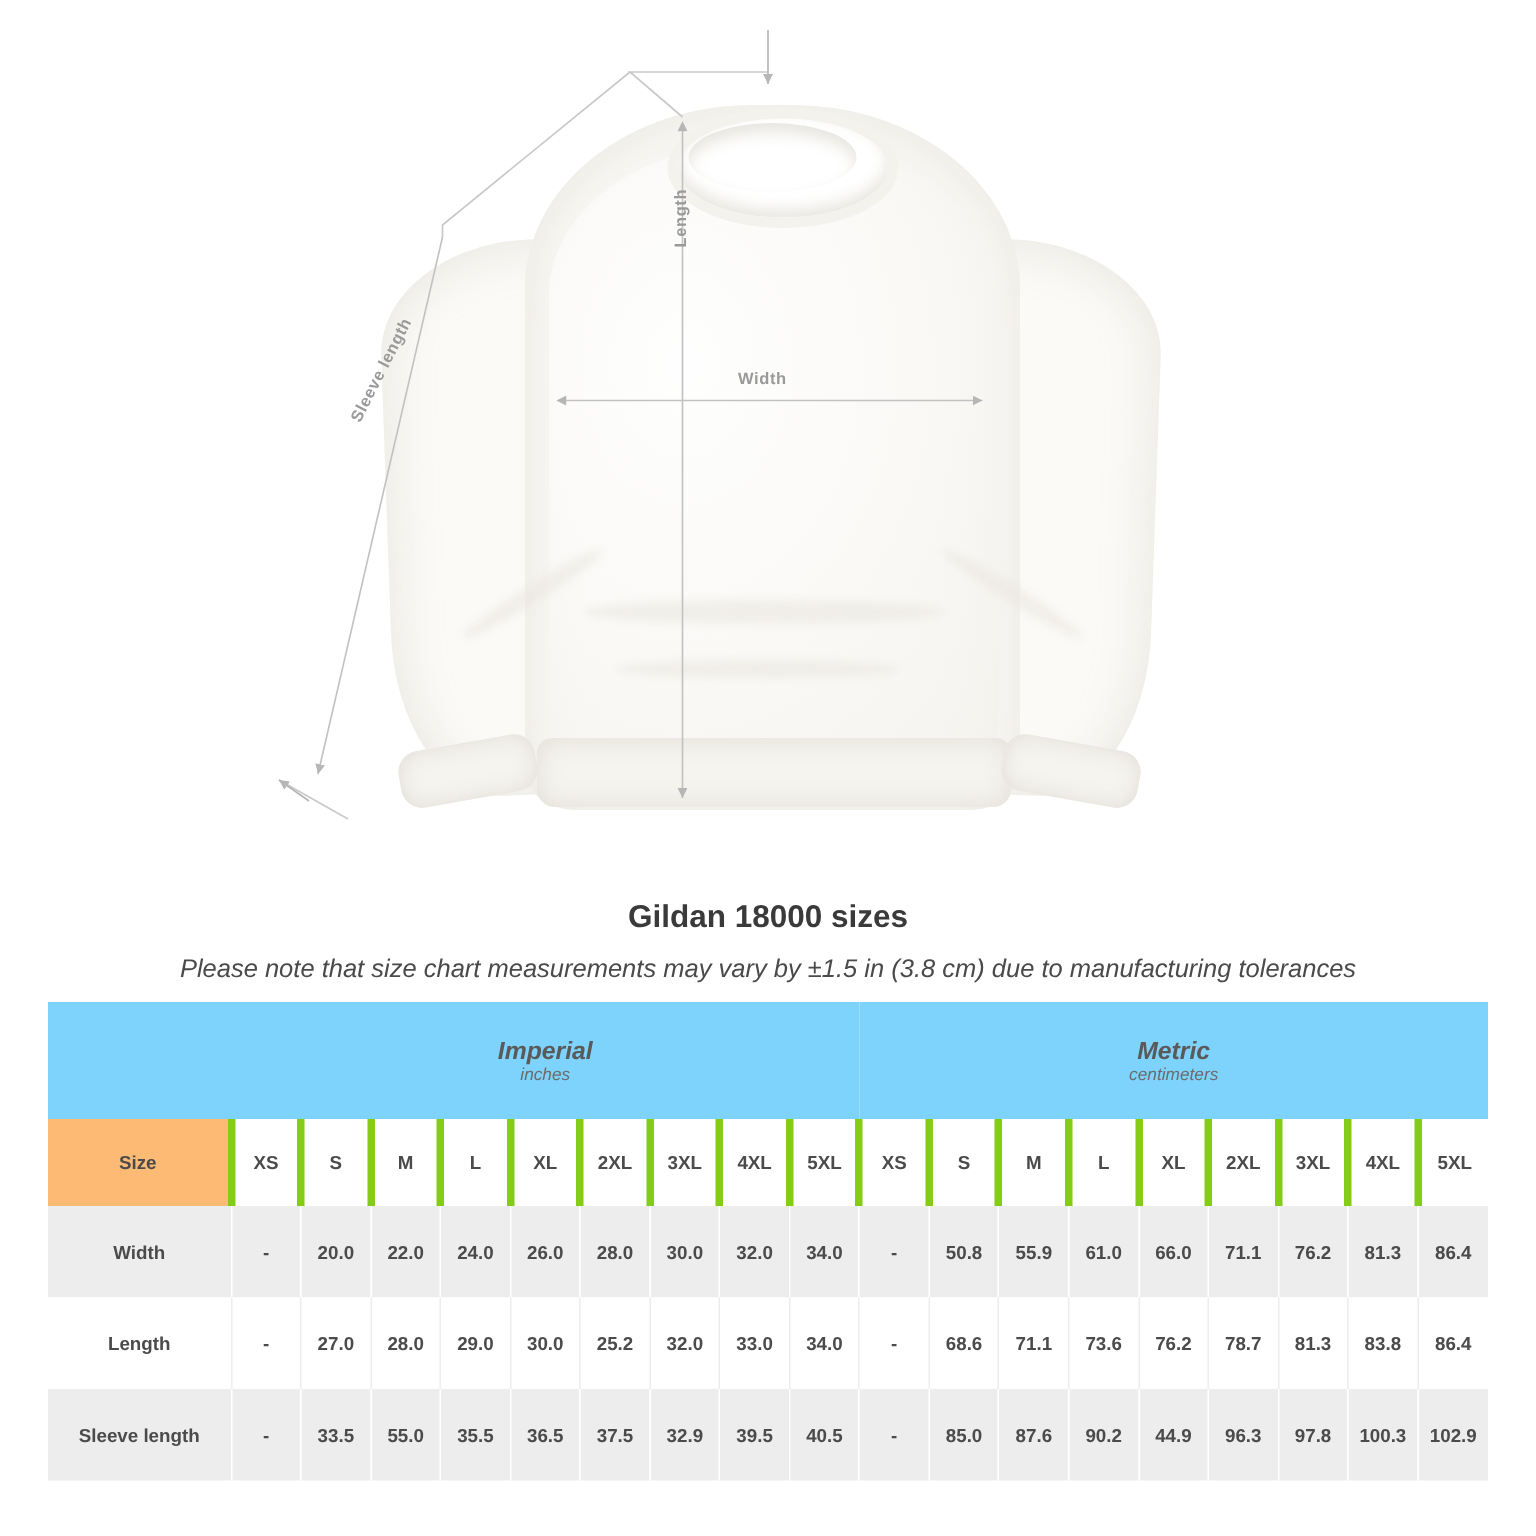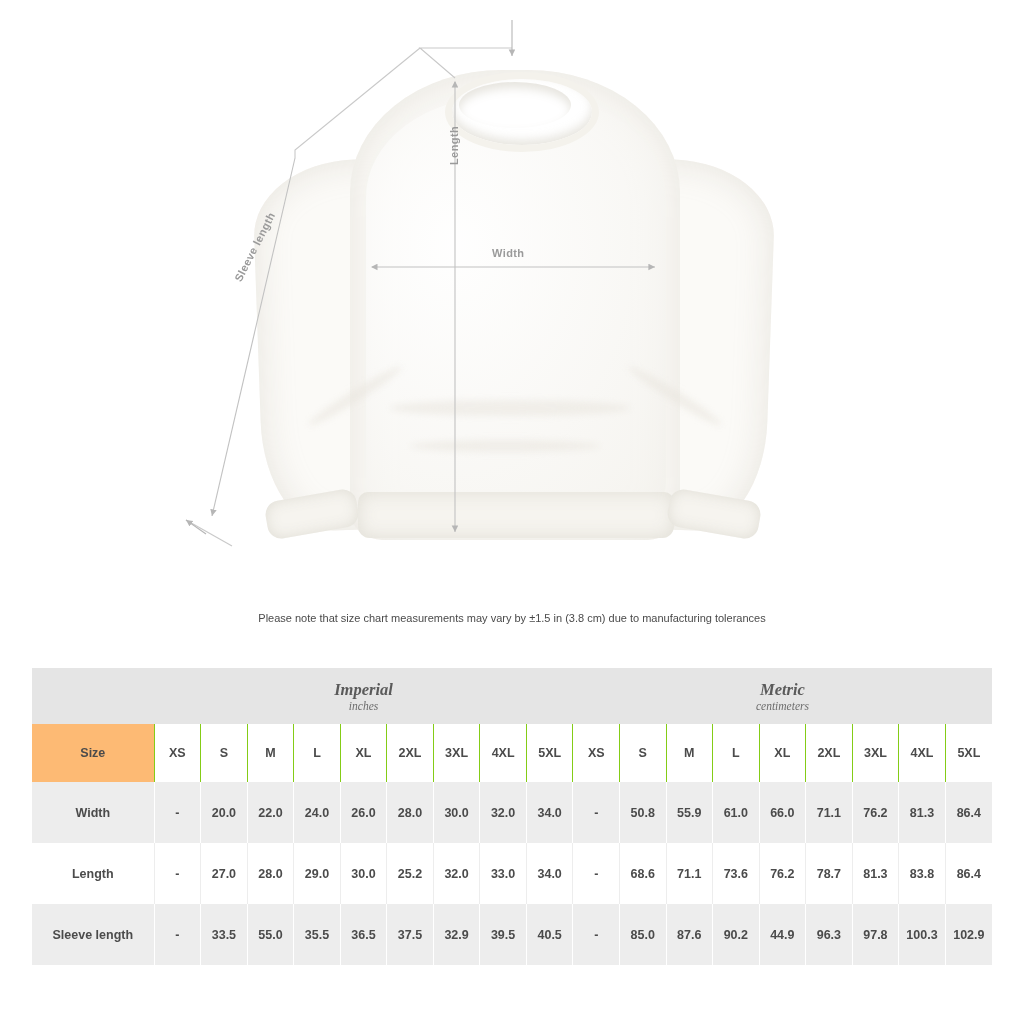--- a/index.html
+++ b/index.html
@@ -171,21 +171,22 @@
     width: 1024px;
     text-align: center;
   }
   .chart-title {
     font-size: 21px;
     font-weight: bold;
     color: #3a3a3a;
     margin: 0;
   }
   .chart-note {
-    font-size: 11px;
+    font-size: 17px;
+    font-style: italic;
     color: #4a4a4a;
     margin-top: 12px;
   }
 
   
   .table-wrap {
     position: absolute;
     top: 668px;
     left: 32px;
     width: 960px;
@@ -196,23 +197,22 @@
     table-layout: fixed;
   }
   table.size-chart td, table.size-chart th {
     text-align: center;
     vertical-align: middle;
     font-size: 12.5px;
     color: #4b4b4b;
     border: 0;
   }
   .sys-head {
-    height: 56px;
-    background: #e5e5e5;
-    font-family: Liberation Serif, serif;
+    height: 78px;
+    background: #7dd3fc;
   }
   .sys-name {
     font-size: 16.5px;
     font-weight: bold;
     font-style: italic;
     color: #5a5a5a;
     line-height: 1.25;
   }
   .sys-unit {
     font-size: 11.5px;
@@ -242,21 +242,21 @@
   .row-label {
     font-weight: bold;
     font-size: 13px;
     color: #3f3f3f;
   }
   .vline {
     border-left: 1px solid #ffffff;
   }
   .row-shaded .vline { border-left: 1px solid #ffffff; }
   .row-plain .vline { border-left: 1px solid #ededed; }
-  .hdr-row .vline { border-left: 1px solid #84cc16; }
+  .hdr-row .vline { border-left: 5px solid #84cc16; }
   col.c-label { width: 122px; }
   col.c-cell { width: 46.5px; }
 </style>
 </head>
 <body>
 
 <div class="illustration">
   <div class="garment-stage">
     <div class="sweat">
       <div class="sleeve sleeve-left"></div>
@@ -299,20 +299,21 @@
   </svg>
 
   <div class="annot">
     <div class="annot-label lbl-length">Length</div>
     <div class="annot-label lbl-width">Width</div>
     <div class="annot-label lbl-sleeve">Sleeve length</div>
   </div>
 </div>
 
 <div class="title-block">
+  <div class="chart-title">Gildan 18000 sizes</div>
   <div class="chart-note">Please note that size chart measurements may vary by ±1.5 in (3.8 cm) due to manufacturing tolerances</div>
 </div>
 
 <div class="table-wrap">
   <table class="size-chart">
     <colgroup>
       <col class="c-label">
       <col class="c-cell">
         <col class="c-cell">
         <col class="c-cell">

